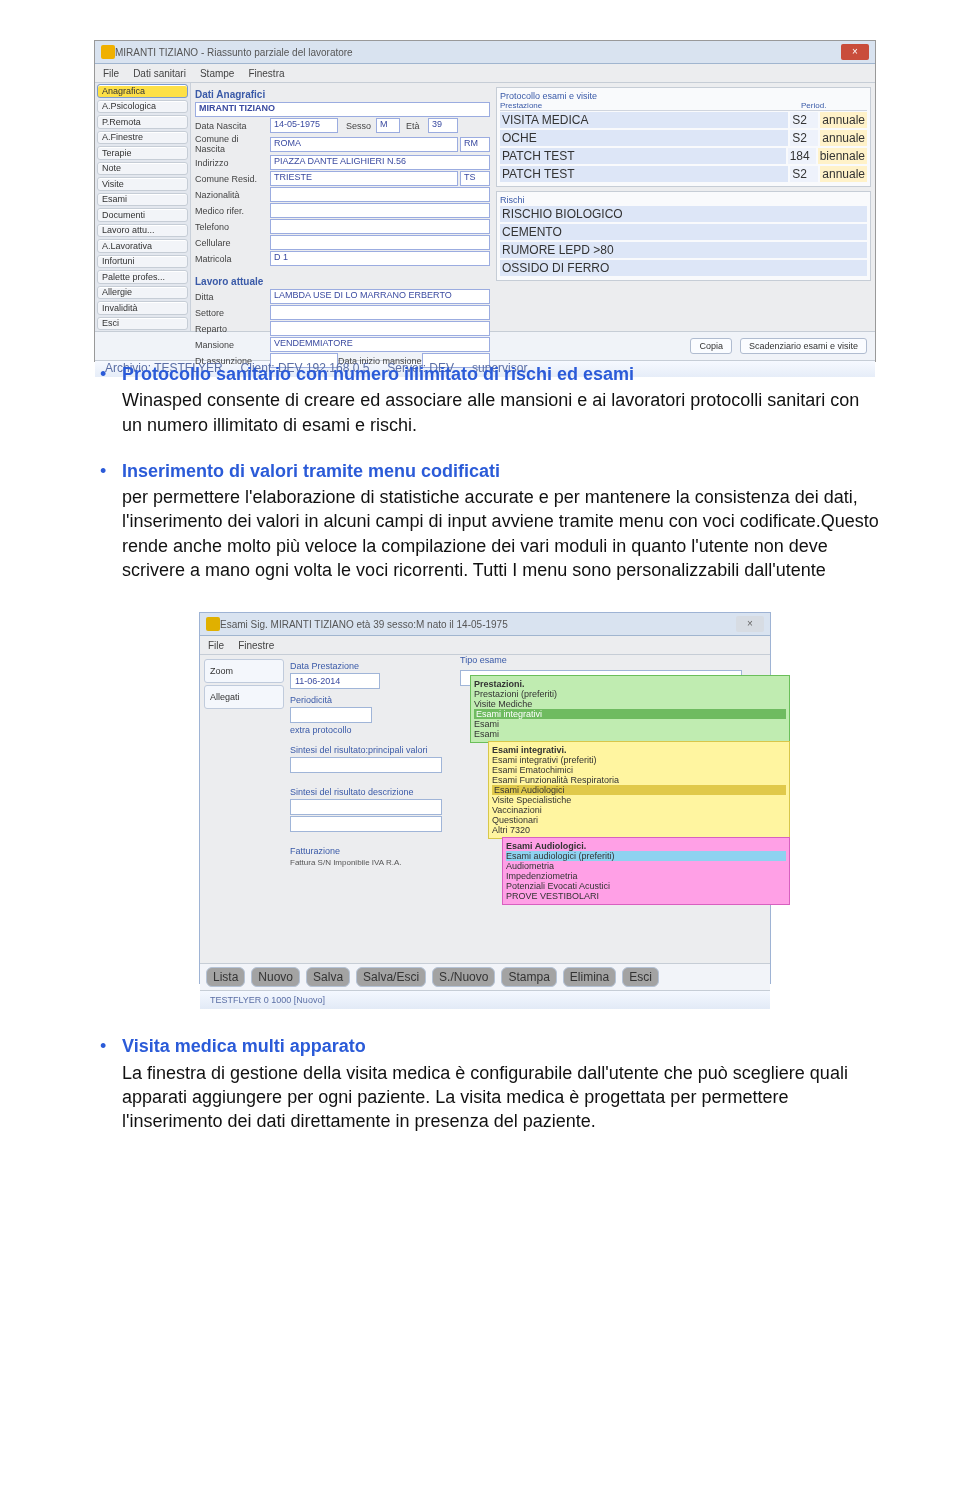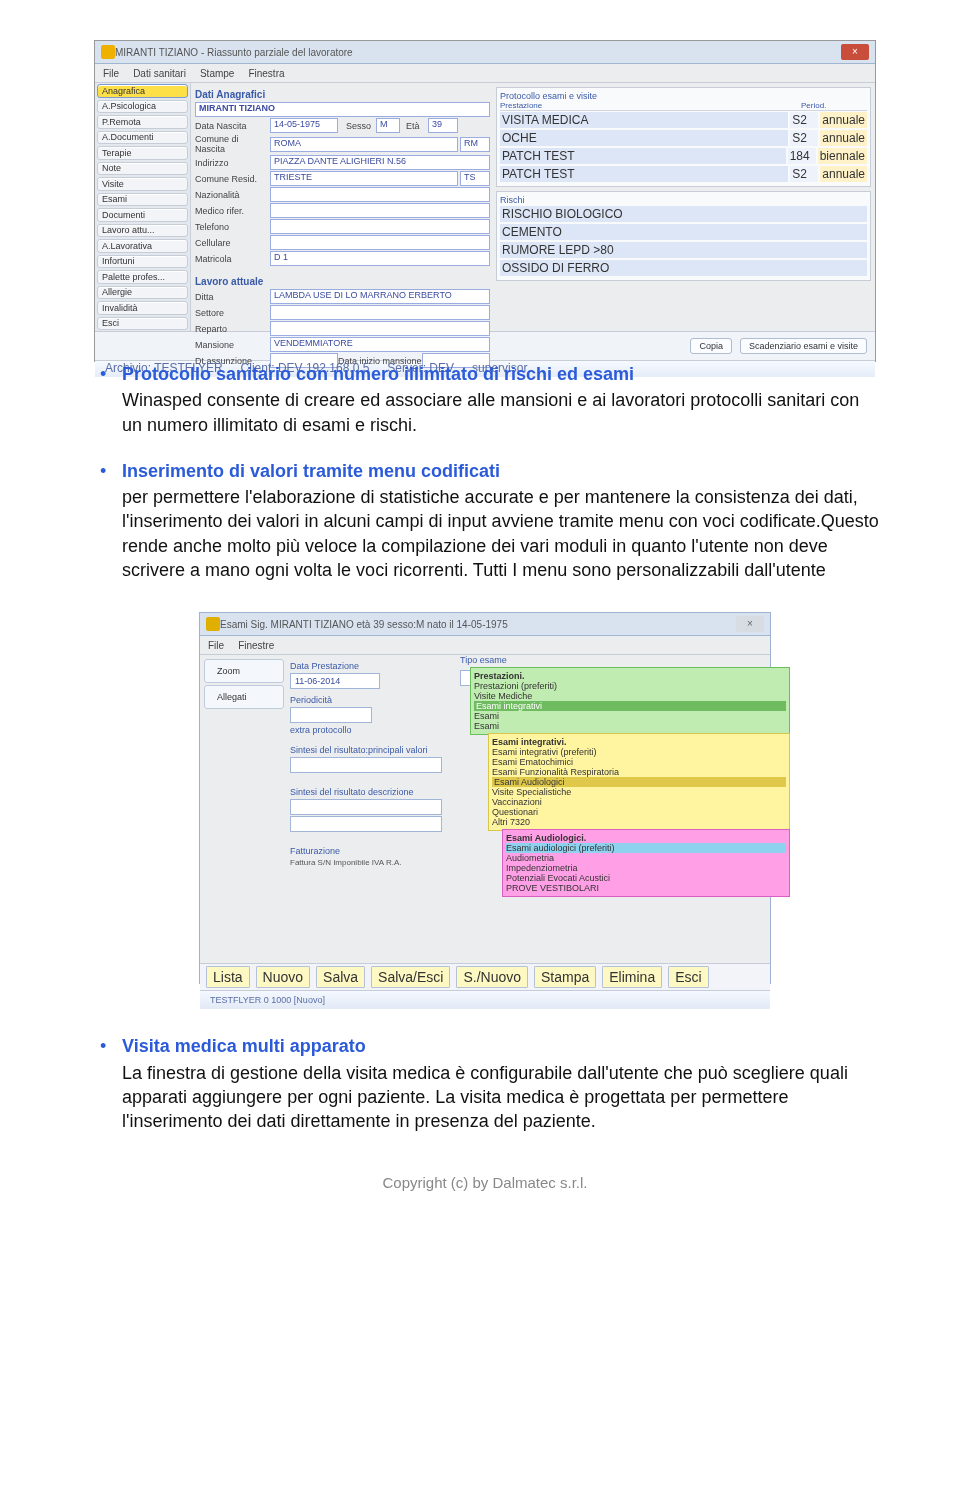--- a/index.html
+++ b/index.html
@@ -33,32 +33,32 @@
   .ss-statusbar .sbtn{border:1px solid #b0bcd0;background:#fafcff;border-radius:3px;padding:2px 8px}
   .ss-footer{height:16px;background:linear-gradient(#f6f9ff,#e6edf8);border-top:1px solid #c6cdd6;display:flex;align-items:flex-start;gap:18px;font-size:12px;padding:0 10px;color:#5a6ea5}
   .bullets{list-style:none;padding:0;margin:0 0 30px 0}
   .bullets>li{position:relative;padding-left:32px;margin-bottom:22px;font-size:18px;line-height:1.35}
   .bullets>li::before{content:"•";position:absolute;left:10px;color:#2b5bd8;font-size:18px}
   .b-title{color:#2b5bd8;font-weight:bold}
   .b-body{color:#111;display:block;margin-top:2px}
   .ss2{height:370px;width:570px;margin:10px auto 50px auto;border:1px solid #9eb3d4}
   .ss2-body{display:flex;height:300px;padding:4px;gap:6px}
   .ss2-side{width:80px;display:flex;flex-direction:column;gap:2px}
-  .ss2-side .sb2{border:1px solid #c0cbdc;background:#f4f7fc;border-radius:3px;height:22px;font-size:9px;display:flex;align-items:center;padding:0 12px}
+  .ss2-side .sb2{border:1px solid #c0cbdc;background:#f4f7fc;border-radius:3px;height:22px;font-size:9px;display:flex;align-items:center;padding:0 5px}
   .ss2-form{flex:1;position:relative;font-size:9px}
   .ss2-form .fld-label{color:#3a5aa8;margin:2px 0;font-size:9px}
   .ss2-form .fld{height:14px;background:#fff;border:1px solid #a0b5d8;margin:1px 0}
   .fld.w80{width:80px}
-  .dropdown-pop{position:absolute;left:180px;top:8px;width:320px}
+  .dropdown-pop{position:absolute;left:180px;top:16px;width:320px}
   .pop1{background:#c0ecb1;border:1px solid #6bbf5a;padding:3px;font-size:9px}
   .pop2{background:#fff5a0;border:1px solid #d8c74a;padding:3px;font-size:9px;margin-left:18px;margin-top:-2px}
   .pop3{background:#ffa0e6;border:1px solid #d860c0;padding:3px;font-size:9px;margin-left:32px;margin-top:-2px}
   .pop3 .hl{background:#8ed2f0}
   .ss2-buttons{height:26px;border-top:1px solid #c6cdd6;background:#f2f4f9;display:flex;align-items:center;gap:6px;padding:0 6px}
-  .ss2-buttons .b2{border:1px solid #b4c2d6;background:#fef9c3;border-radius:1px;font-size:14px;padding:2px 6px}
+  .ss2-buttons .b2{border:1px solid #b4c2d6;background:#a3a3a3;border-radius:6px;font-size:12px;padding:2px 6px}
   .ss2-footer{height:18px;background:linear-gradient(#f4f8ff,#e2eaf6);border-top:1px solid #c6cdd6;font-size:9px;display:flex;align-items:center;gap:14px;padding:0 10px;color:#5a6ea5}
   .footer{text-align:center;color:#888;font-size:15px;margin-top:40px;margin-bottom:15px}
 </style>
 </head>
 <body>
 
 <div class="page">
 
   <div class="screenshot ss1">
     <div class="ss-titlebar">
@@ -70,21 +70,21 @@
       <span>File</span>
       <span>Dati sanitari</span>
       <span>Stampe</span>
       <span>Finestra</span>
     </div>
     <div class="ss-body">
       <div class="ss-sidebar">
         <div class="sb-item sel">Anagrafica</div>
         <div class="sb-item">A.Psicologica</div>
         <div class="sb-item">P.Remota</div>
-        <div class="sb-item">A.Documenti</div>
+        <div class="sb-item">A.Finestre</div>
         <div class="sb-item">Terapie</div>
         <div class="sb-item">Note</div>
         <div class="sb-item">Visite</div>
         <div class="sb-item">Esami</div>
         <div class="sb-item">Documenti</div>
         <div class="sb-item">Lavoro attu...</div>
         <div class="sb-item">A.Lavorativa</div>
         <div class="sb-item">Infortuni</div>
         <div class="sb-item">Palette profes...</div>
         <div class="sb-item">Allergie</div>
@@ -311,14 +311,13 @@
     </div>
   </div>
 
   <ul class="bullets">
     <li>
       <span class="b-title">Visita medica multi apparato</span>
       <span class="b-body">La finestra di gestione della visita medica è configurabile dall'utente che può scegliere quali apparati aggiungere per ogni paziente. La visita medica è progettata per permettere l'inserimento dei dati direttamente in presenza del paziente.</span>
     </li>
   </ul>
 
-  <div class="footer">Copyright (c) by Dalmatec s.r.l.</div>
 </div>
 
 </body></html>

